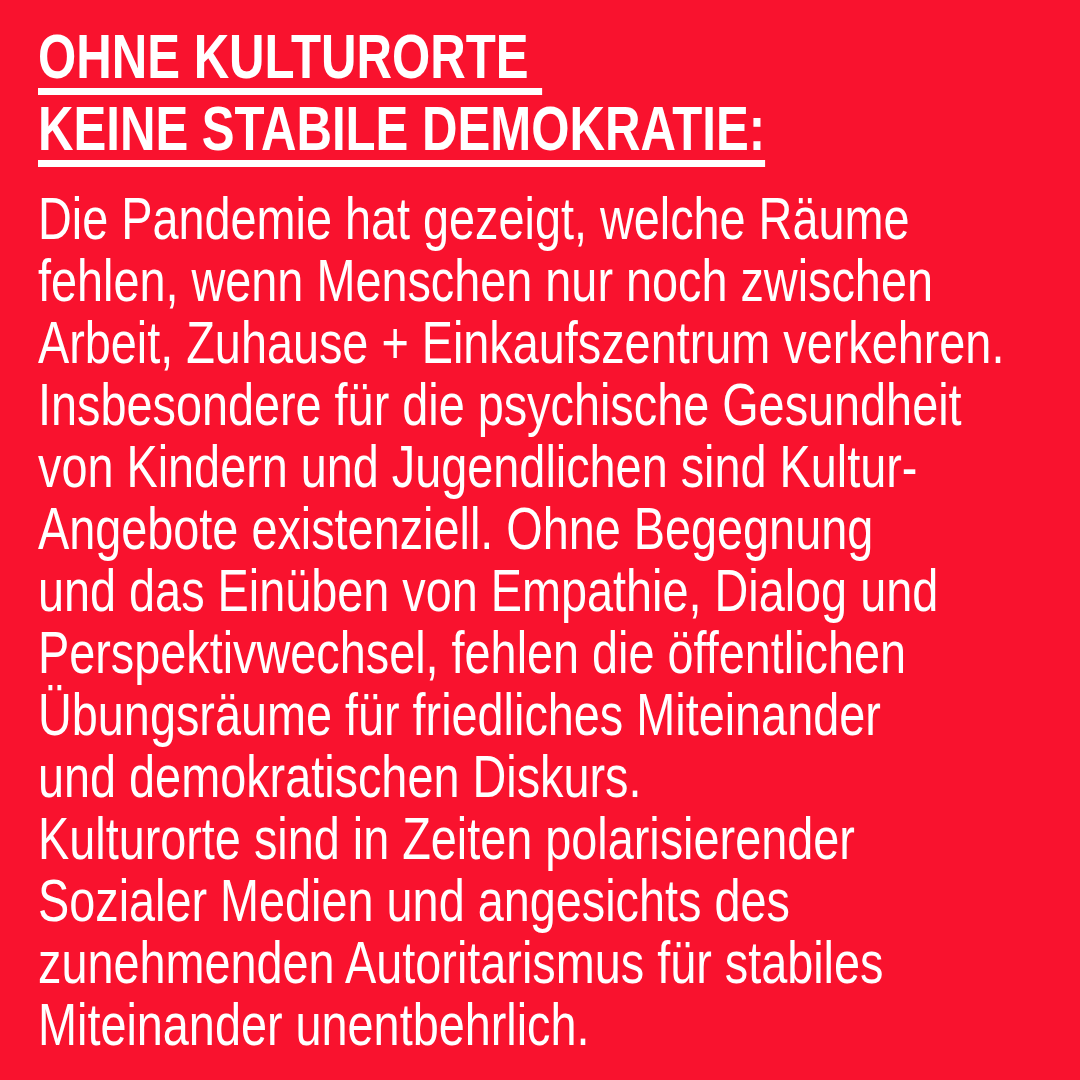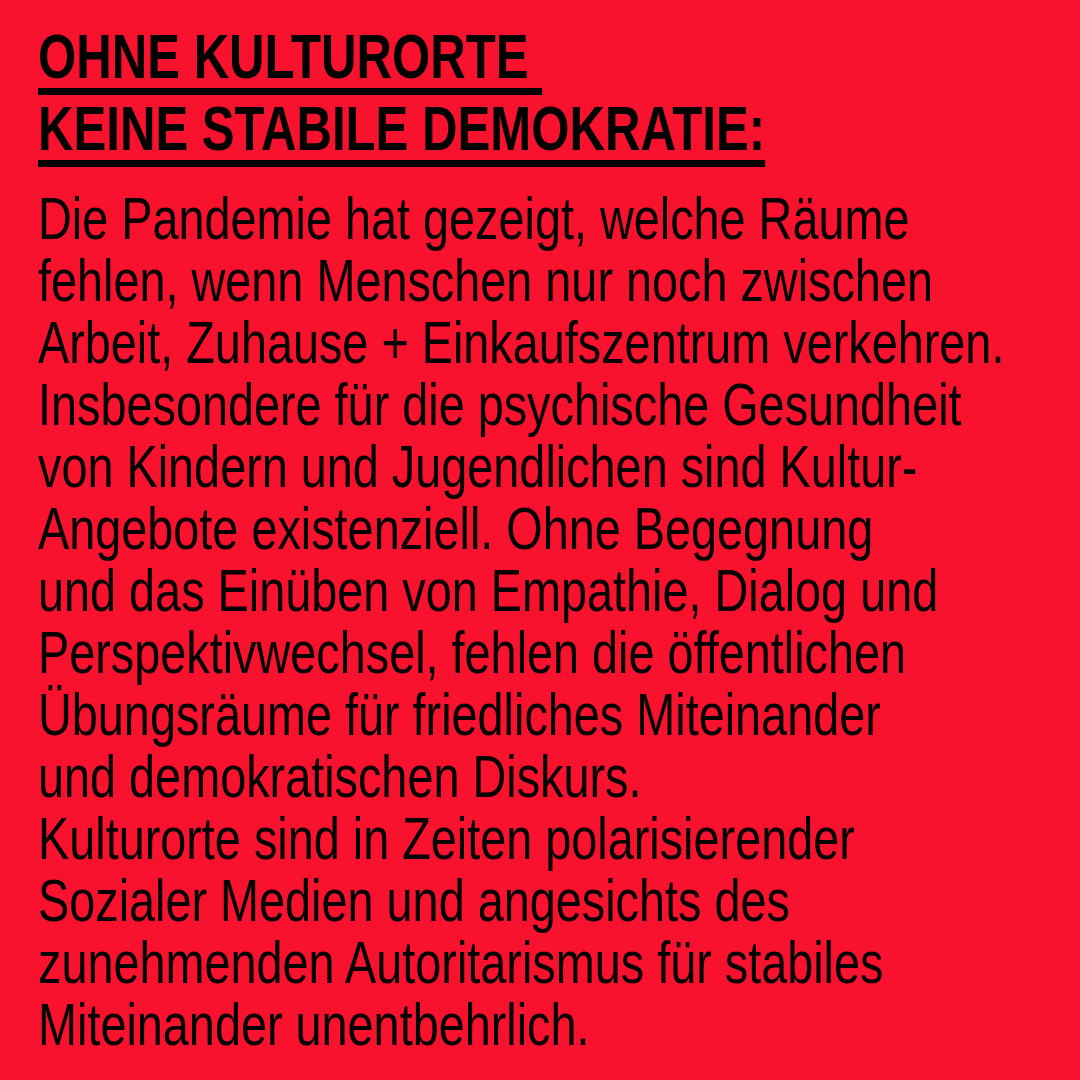--- a/index.html
+++ b/index.html
@@ -44,21 +44,21 @@
     margin: 24px 0 0 0;
     font-size: 60px;
     font-weight: normal;
     line-height: 62px;
     white-space: pre-line; 
   }
 </style>
 </head>
 <body>
 
-<div class="poster" style="background: rgb(249, 18, 46); color: #000000;">
+<div class="poster" style="background: rgb(249, 18, 46); color: #ffffff;">
   <div class="scale-wrap">
     <h1 class="headline">
       <span class="headline-line">OHNE KULTURORTE </span>
       <span class="headline-line">KEINE STABILE DEMOKRATIE:</span>
     </h1>
     <p class="body-copy">Die Pandemie hat gezeigt, welche Räume
 fehlen, wenn Menschen nur noch zwischen
 Arbeit, Zuhause + Einkaufszentrum verkehren.
 Insbesondere für die psychische Gesundheit
 von Kindern und Jugendlichen sind Kultur-

